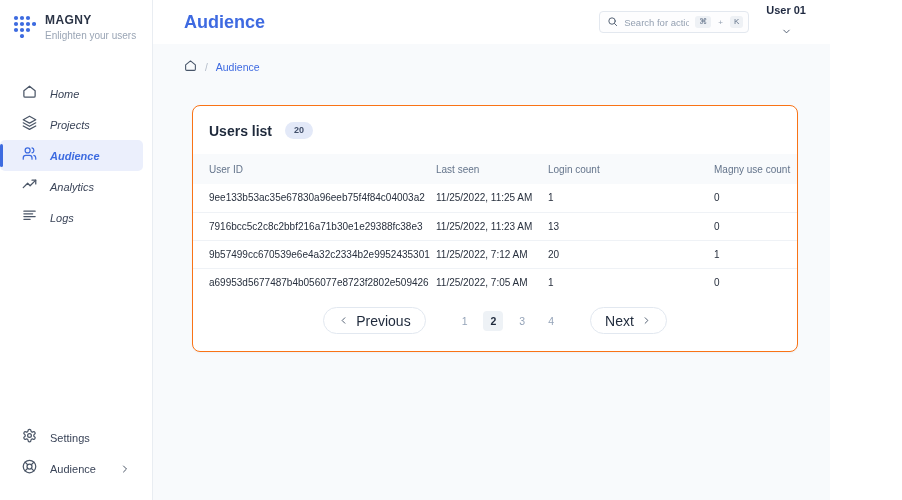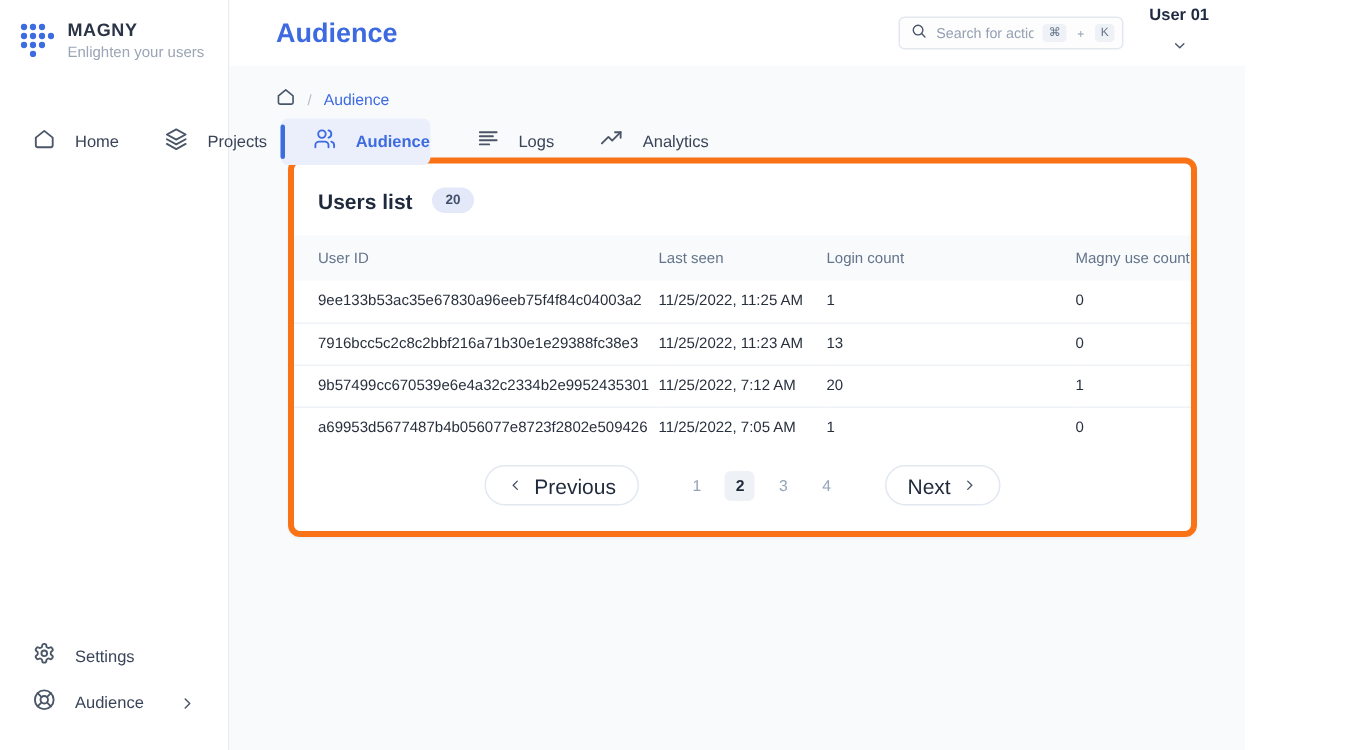--- a/index.html
+++ b/index.html
@@ -8,21 +8,21 @@
   .app { display:flex; width:830px; height:500px; }
 
   
   .sidebar { width:153px; background:#fff; border-right:1px solid #e9edf2;
     display:flex; flex-direction:column; flex-shrink:0; }
   .logo-row { display:flex; align-items:flex-start; gap:9px; padding:13px 10px 10px 12px; }
   .logo-mark { flex-shrink:0; margin-top:1px; }
   .brand-name { font-size:12px; font-weight:bold; color:#2b3446; letter-spacing:.4px; }
   .brand-tagline { font-size:10px; color:#9aa5b5; margin-top:3px; white-space:nowrap; }
 
-  .nav { margin-top:26px; display:flex; flex-direction:row; }
+  .nav { margin-top:26px; display:flex; flex-direction:column;font-style:italic; }
   .nav-item { height:31px; display:flex; align-items:center; gap:13px;
     padding-left:22px; cursor:pointer; position:relative; margin-right:9px; }
   .nav-item .label { font-size:11px; color:#3a4458; }
   .nav-item svg { stroke:#4b5667; }
   .nav-item.active { background:#ebeffc; border-radius:5px; }
   .nav-item.active::before { content:""; position:absolute; left:0; top:4px; bottom:4px;
     width:3px; background:#3d6be0; border-radius:2px; }
   .nav-item.active .label { color:#3d6be0; font-weight:bold; }
   .nav-item.active svg { stroke:#3d6be0; }
 
@@ -48,21 +48,21 @@
 
   .user-menu { display:flex; align-items:center; gap:7px; cursor:pointer;flex-direction:column; }
   .user-name { font-size:11px; font-weight:bold; color:#1f2940; }
 
   .content { flex:1; background:#f8fafc; overflow:hidden; }
   .breadcrumb { display:flex; align-items:center; gap:8px; padding:14px 0 0 31px; }
   .crumb-sep { font-size:10px; color:#b3bcc9; }
   .crumb-current { font-size:10.5px; color:#3e6ae1; }
 
   
-  .card { background:#fff; border:4px solid #f97316; border-radius:8px;
+  .card { background:#fff; border:1px solid #f97316; border-radius:8px;
     margin:29px 32px 0 39px; box-shadow:0 1px 2px rgba(16,24,40,.04); }
   .card-header { display:flex; align-items:center; gap:13px; padding:16px 16px 15px; }
   .card-title { font-size:14px; font-weight:bold; color:#1e293b; }
   .count-badge { background:#e3e9f8; color:#42506b; font-size:9px; font-weight:bold;
     border-radius:9px; padding:4px 9px; line-height:1; }
 
   table { width:100%; border-collapse:collapse; table-layout:fixed; }
   col.c1{width:243px;} col.c2{width:112px;} col.c3{width:166px;} col.c4{width:auto;}
   thead th { background:#f8fafc; font-size:10px; font-weight:normal; color:#64748b;
     text-align:left; height:30px; padding:0; }
@@ -144,37 +144,37 @@
               <path d="M16 3.13a4 4 0 0 1 0 7.75"></path>
           </svg>
         </span>
         <span class="label">Audience</span>
       </div>
 
 
       <div class="nav-item">
         <span>
           <svg class="ic" width="15" height="15" viewBox="0 0 24 24" stroke-width="1.8">
+            <polyline points="2 17 9 10 13 14 22 5"></polyline>
+              <polyline points="16 5 22 5 22 11"></polyline>
+          </svg>
+        </span>
+        <span class="label">Analytics</span>
+      </div>
+
+      <div class="nav-item">
+        <span>
+          <svg class="ic" width="15" height="15" viewBox="0 0 24 24" stroke-width="1.8">
             <line x1="3" y1="5" x2="21" y2="5"></line>
               <line x1="3" y1="9.3" x2="17" y2="9.3"></line>
             <line x1="3" y1="13.6" x2="21" y2="13.6"></line>
               <line x1="3" y1="18" x2="13" y2="18"></line>
           </svg>
         </span>
         <span class="label">Logs</span>
-      </div>
-
-      <div class="nav-item">
-        <span>
-          <svg class="ic" width="15" height="15" viewBox="0 0 24 24" stroke-width="1.8">
-            <polyline points="2 17 9 10 13 14 22 5"></polyline>
-              <polyline points="16 5 22 5 22 11"></polyline>
-          </svg>
-        </span>
-        <span class="label">Analytics</span>
       </div>
     </nav>
 
     <div class="sidebar-footer">
       <div class="nav-item">
         <span>
           <svg class="ic" width="15" height="15" viewBox="0 0 24 24" stroke-width="1.8">
             <path d="M12.22 2h-.44a2 2 0 0 0-2 2v.18a2 2 0 0 1-1 1.73l-.43.25a2 2 0 0 1-2 0l-.15-.08a2 2 0 0 0-2.73.73l-.22.38a2 2 0 0 0 .73 2.73l.15.1a2 2 0 0 1 1 1.72v.51a2 2 0 0 1-1 1.74l-.15.09a2 2 0 0 0-.73 2.73l.22.38a2 2 0 0 0 2.73.73l.15-.08a2 2 0 0 1 2 0l.43.25a2 2 0 0 1 1 1.73V20a2 2 0 0 0 2 2h.44a2 2 0 0 0 2-2v-.18a2 2 0 0 1 1-1.73l.43-.25a2 2 0 0 1 2 0l.15.08a2 2 0 0 0 2.73-.73l.22-.39a2 2 0 0 0-.73-2.73l-.15-.08a2 2 0 0 1-1-1.74v-.5a2 2 0 0 1 1-1.74l.15-.09a2 2 0 0 0 .73-2.73l-.22-.38a2 2 0 0 0-2.73-.73l-.15.08a2 2 0 0 1-2 0l-.43-.25a2 2 0 0 1-1-1.73V4a2 2 0 0 0-2-2z"></path>
             <circle cx="12" cy="12" r="3"></circle>
           </svg>

